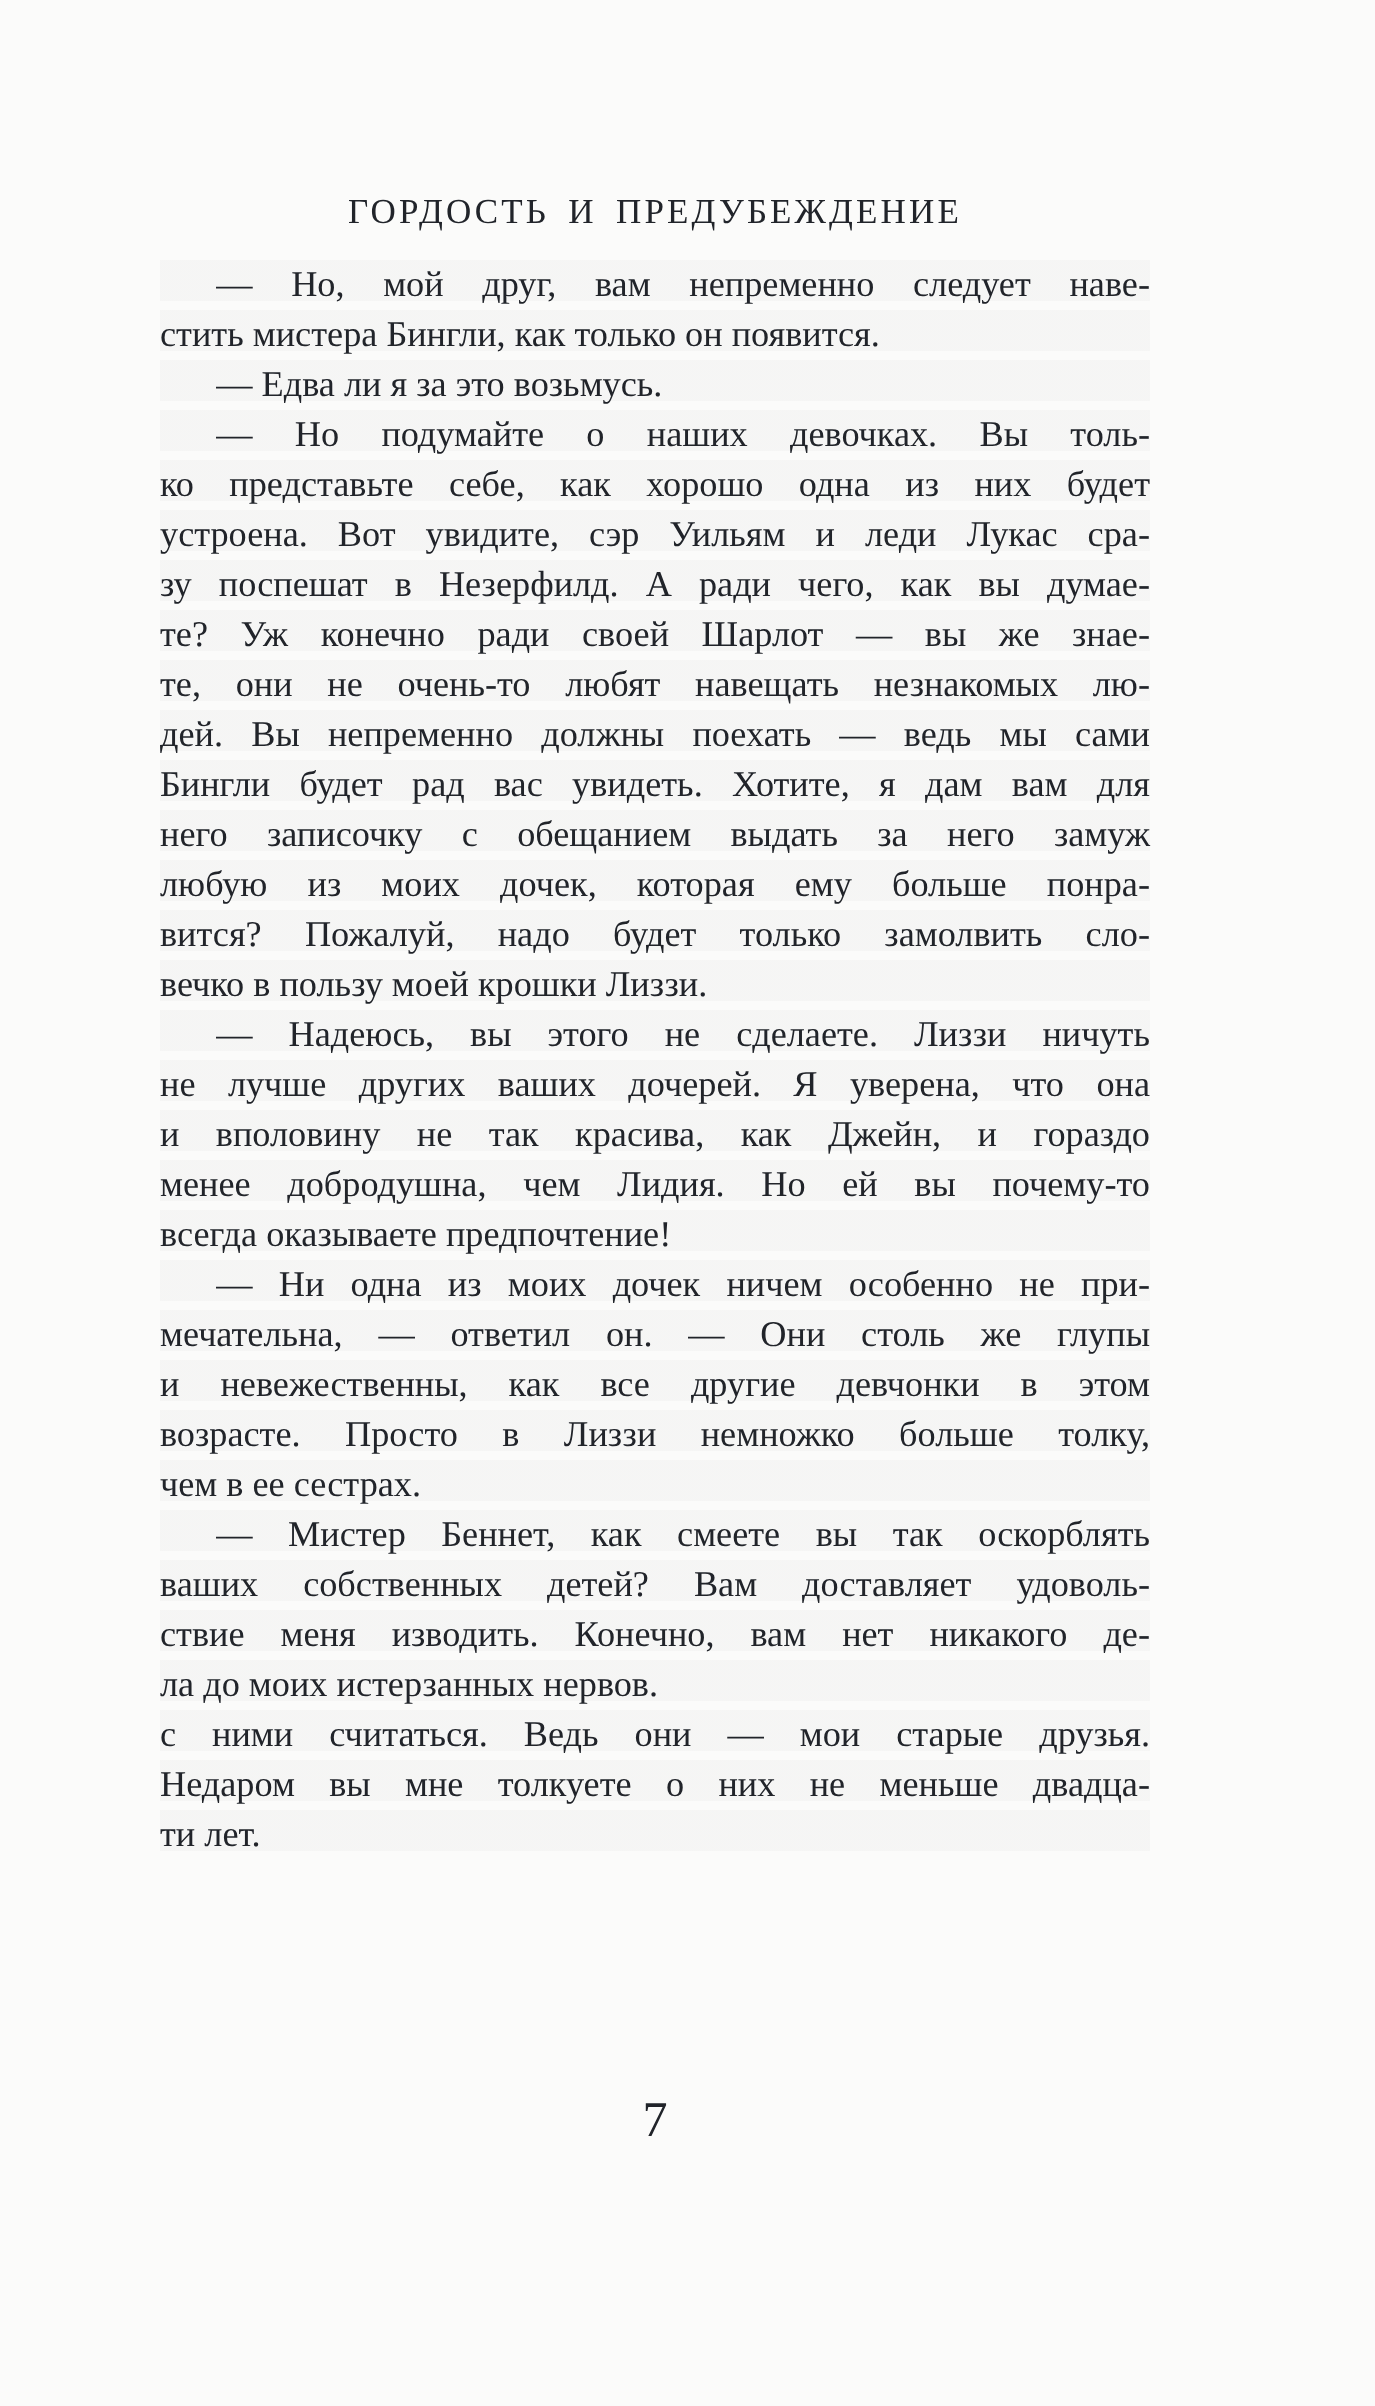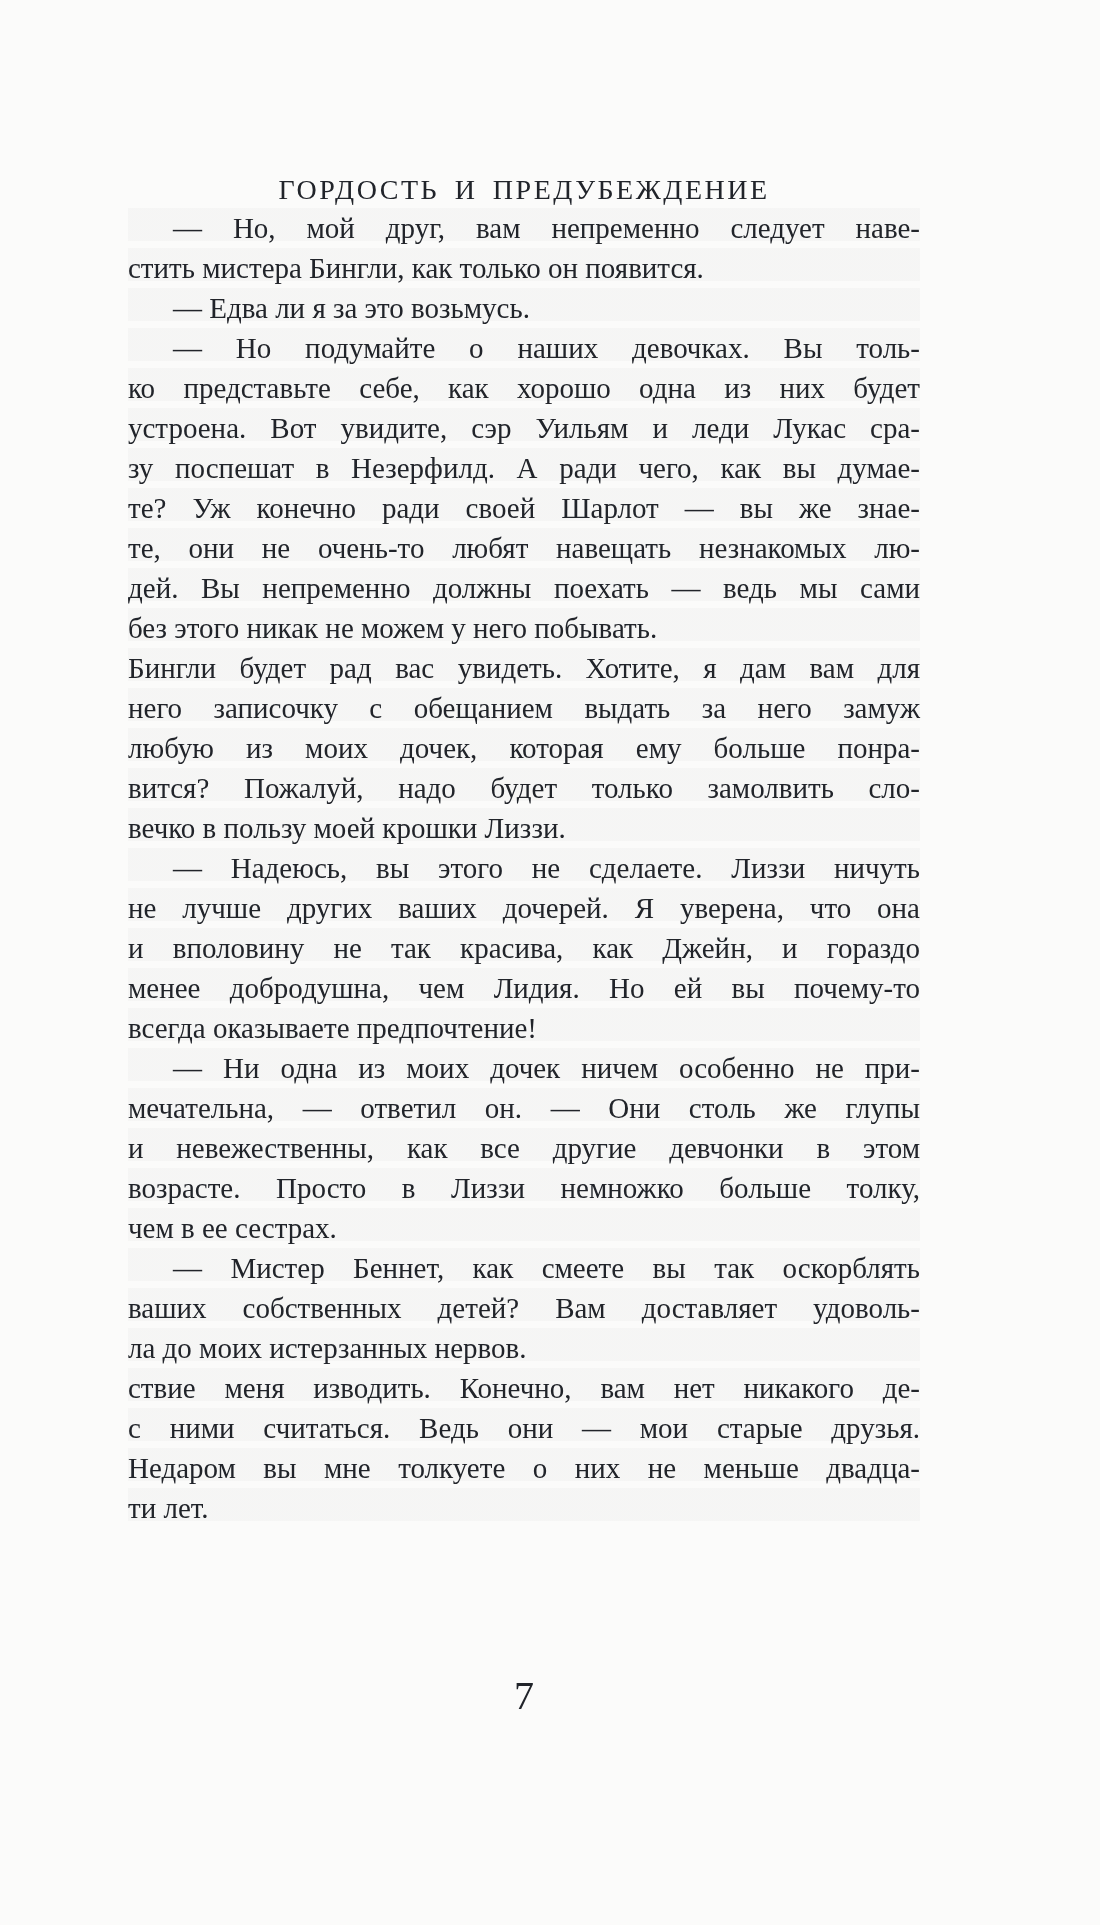--- a/index.html
+++ b/index.html
@@ -20,21 +20,20 @@
     position: absolute;
     top: 154px;
     left: 128px;
     width: 792px;
     text-align: center;
     font-size: 28px;
     line-height: 32px;
     letter-spacing: 2.5px;
     word-spacing: 6px;
     white-space: nowrap;
-    margin-top: 20px;
   }
   .body-text {
     position: absolute;
     top: 208px;
     left: 128px;
     width: 792px;
     font-size: 29px;
     line-height: 40px;
     
     background: repeating-linear-gradient(
@@ -85,21 +84,20 @@
         <div class="line para-first para-last">— Едва ли я за это возьмусь.</div>
       </div>
       <div class="paragraph">
         <div class="line para-first">— Но подумайте о наших девочках. Вы толь-</div>
         <div class="line">ко представьте себе, как хорошо одна из них будет</div>
         <div class="line">устроена. Вот увидите, сэр Уильям и леди Лукас сра-</div>
         <div class="line">зу поспешат в Незерфилд. А ради чего, как вы думае-</div>
         <div class="line">те? Уж конечно ради своей Шарлот — вы же знае-</div>
         <div class="line">те, они не очень-то любят навещать незнакомых лю-</div>
         <div class="line">дей. Вы непременно должны поехать — ведь мы сами</div>
-        <div class="line para-last">без этого никак не можем у него побывать.</div>
       </div>
       <div class="paragraph">
         <div class="line">Бингли будет рад вас увидеть. Хотите, я дам вам для</div>
         <div class="line">него записочку с обещанием выдать за него замуж</div>
         <div class="line">любую из моих дочек, которая ему больше понра-</div>
         <div class="line">вится? Пожалуй, надо будет только замолвить сло-</div>
         <div class="line para-last">вечко в пользу моей крошки Лиззи.</div>
       </div>
       <div class="paragraph">
         <div class="line para-first">— Надеюсь, вы этого не сделаете. Лиззи ничуть</div>
@@ -111,22 +109,22 @@
       <div class="paragraph">
         <div class="line para-first">— Ни одна из моих дочек ничем особенно не при-</div>
         <div class="line">мечательна, — ответил он. — Они столь же глупы</div>
         <div class="line">и невежественны, как все другие девчонки в этом</div>
         <div class="line">возрасте. Просто в Лиззи немножко больше толку,</div>
         <div class="line para-last">чем в ее сестрах.</div>
       </div>
       <div class="paragraph">
         <div class="line para-first">— Мистер Беннет, как смеете вы так оскорблять</div>
         <div class="line">ваших собственных детей? Вам доставляет удоволь-</div>
+        <div class="line">ствие меня изводить. Конечно, вам нет никакого де-</div>
         <div class="line para-last">ла до моих истерзанных нервов.</div>
-        <div class="line">ствие меня изводить. Конечно, вам нет никакого де-</div>
       </div>
       <div class="paragraph">
         <div class="line">с ними считаться. Ведь они — мои старые друзья.</div>
         <div class="line">Недаром вы мне толкуете о них не меньше двадца-</div>
         <div class="line para-last">ти лет.</div>
       </div>
     </div>
 
   <div class="page-number">7</div>
 </div>

